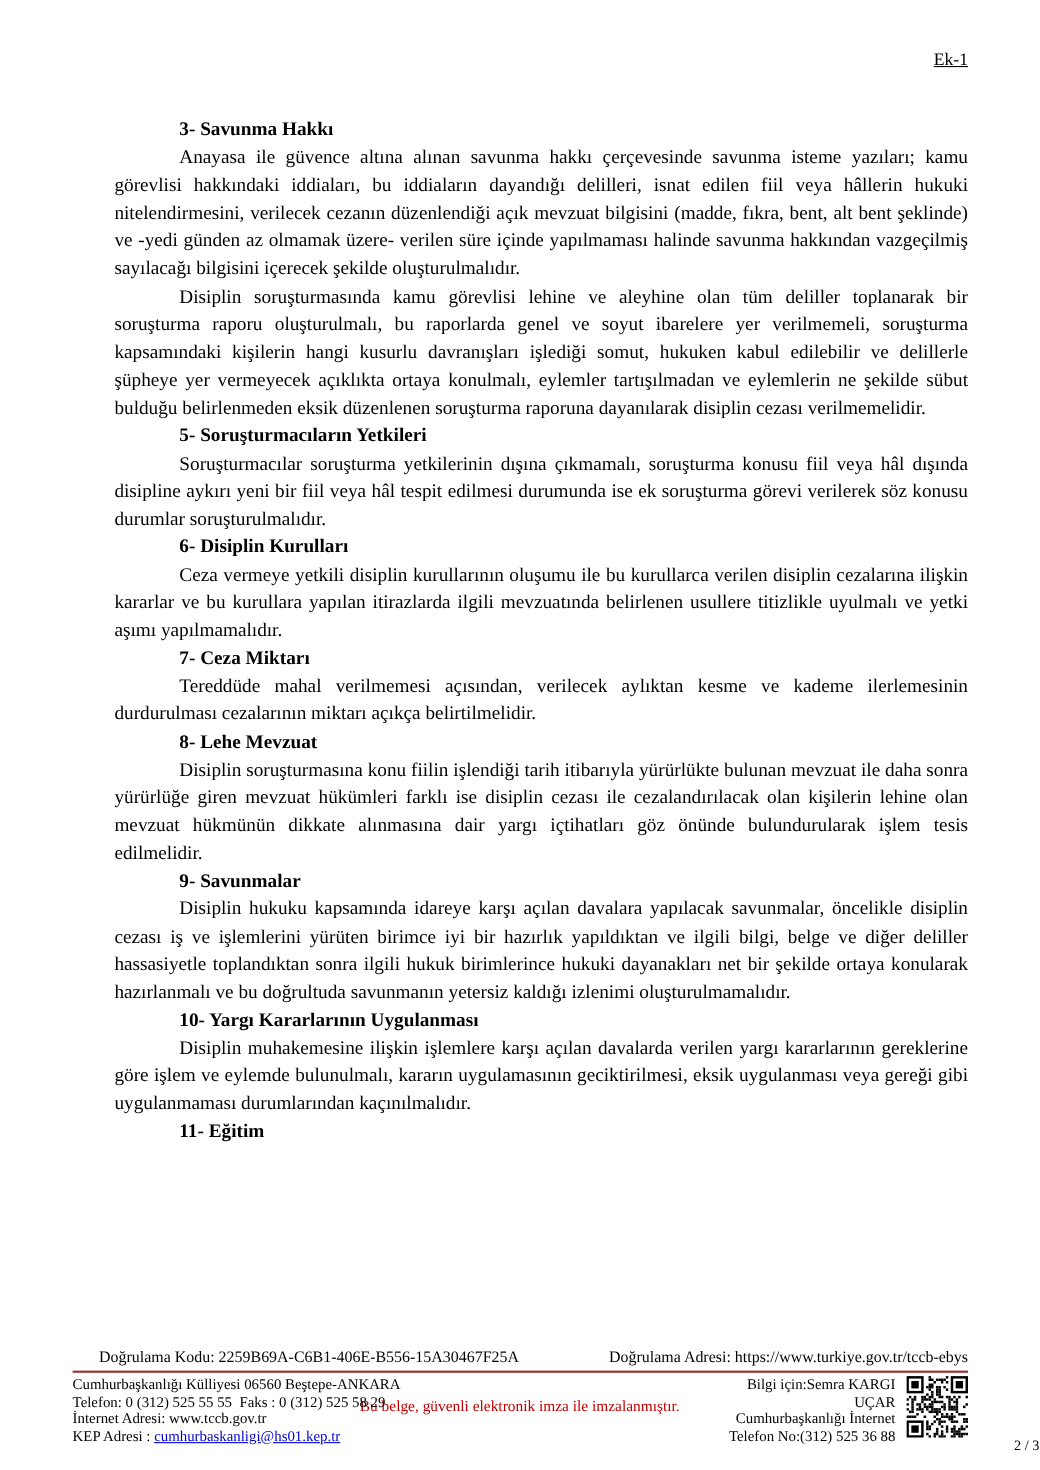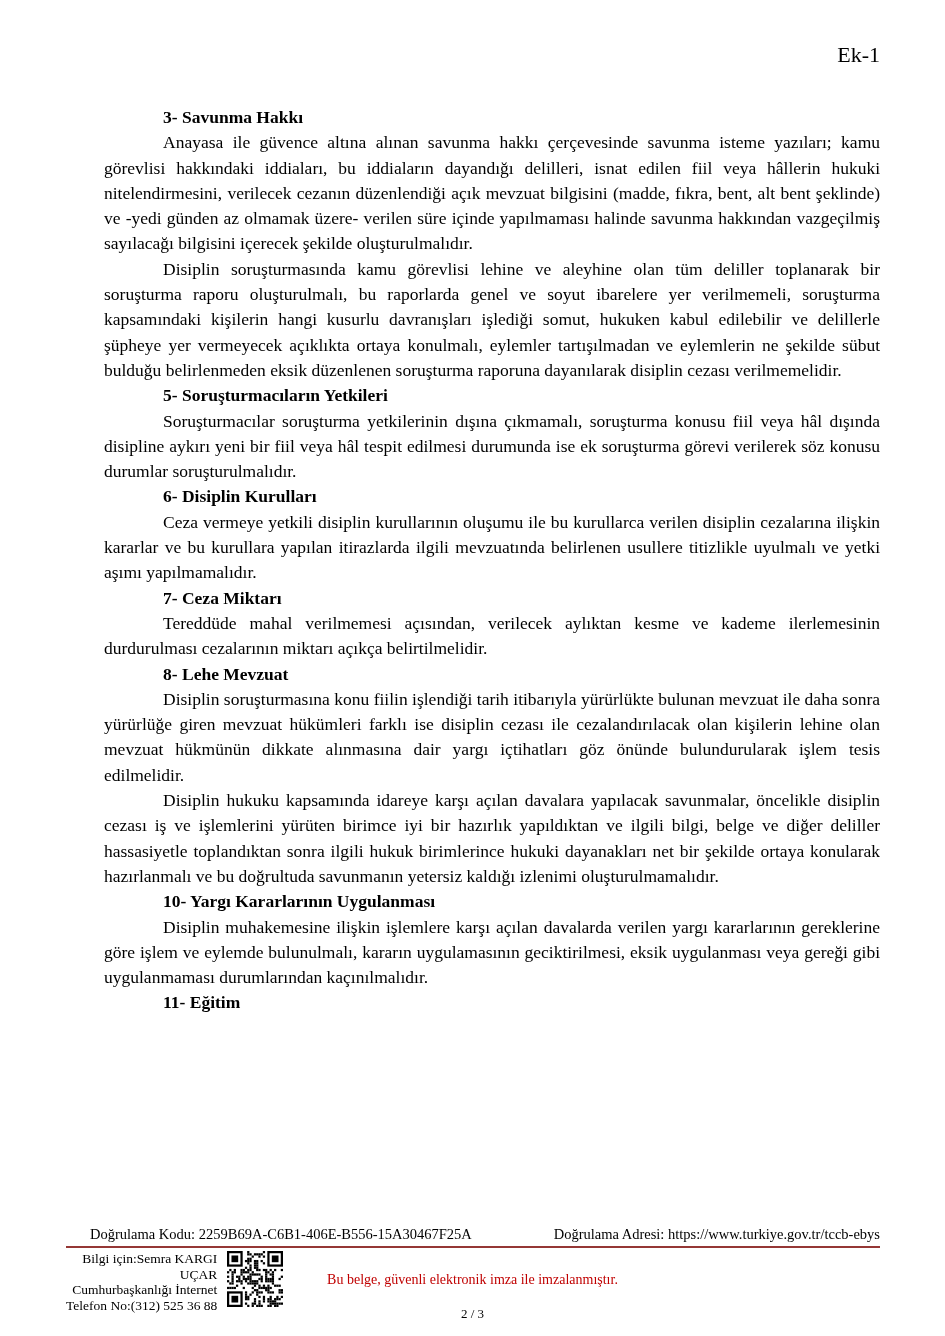--- a/index.html
+++ b/index.html
@@ -6,21 +6,21 @@
   .page {
     position: relative;
     width: 945px;
     height: 1336px;
     background: #ffffff;
     font-family: "Liberation Serif", serif;
     color: #000000;
     overflow: hidden;
   }
   .content { position: absolute; left: 66px; right: 65px; top: 44px; }
-  .annex { text-align: right; font-size: 22px; line-height: 22px; }
+  .annex { text-align: right; font-size: 16px; line-height: 22px; text-decoration: underline; }
   .sections { margin-top: 39px; margin-left: 38px; }
   .sec-h {
     font-size: 17.5px;
     line-height: 25.3px;
     font-weight: 700;
     margin: 0 0 0 59px;
   }
   .sec-p {
     font-size: 17.5px;
     line-height: 25.3px;
@@ -49,21 +49,21 @@
     display: flex; justify-content: space-between;
     font-size: 13.5px; line-height: 15.5px;
   }
   .footer-left div { white-space: pre; }
   .footer-right { display: flex; align-items: flex-start; gap: 10px; }
   .contact { text-align: right; }
   .kep-link { color: var(--link-blue, #0000cc); text-decoration: underline; cursor: pointer; }
   .qr { width: 56px; height: 56px; display: block; }
   .page-num {
     position: absolute; left: 0; right: 0; top: 1306px;
-    text-align: center; font-size: 13px;
+    text-align: right; font-size: 13px;
   }
 </style>
 </head>
 <body>
 
 <div class="page" style="--notice-red: #c00000; --link-blue: #0000cc; --rule-color: #953735;">
 
   <div class="content">
     <div class="annex">Ek-1</div>
 
@@ -85,20 +85,21 @@
       </section>
       <section>
         <h3 class="sec-h">7- Ceza Miktarı</h3>
         <p class="sec-p">Tereddüde mahal verilmemesi açısından, verilecek aylıktan kesme ve kademe ilerlemesinin durdurulması cezalarının miktarı açıkça belirtilmelidir.</p>
       </section>
       <section>
         <h3 class="sec-h">8- Lehe Mevzuat</h3>
         <p class="sec-p">Disiplin soruşturmasına konu fiilin işlendiği tarih itibarıyla yürürlükte bulunan mevzuat ile daha sonra yürürlüğe giren mevzuat hükümleri farklı ise disiplin cezası ile cezalandırılacak olan kişilerin lehine olan mevzuat hükmünün dikkate alınmasına dair yargı içtihatları göz önünde bulundurularak işlem tesis edilmelidir.</p>
       </section>
       <section>
+        <h3 class="sec-h">9- Savunmalar</h3>
         <p class="sec-p">Disiplin hukuku kapsamında idareye karşı açılan davalara yapılacak savunmalar, öncelikle disiplin cezası iş ve işlemlerini yürüten birimce iyi bir hazırlık yapıldıktan ve ilgili bilgi, belge ve diğer deliller hassasiyetle toplandıktan sonra ilgili hukuk birimlerince hukuki dayanakları net bir şekilde ortaya konularak hazırlanmalı ve bu doğrultuda savunmanın yetersiz kaldığı izlenimi oluşturulmamalıdır.</p>
       </section>
       <section>
         <h3 class="sec-h">10- Yargı Kararlarının Uygulanması</h3>
         <p class="sec-p">Disiplin muhakemesine ilişkin işlemlere karşı açılan davalarda verilen yargı kararlarının gereklerine göre işlem ve eylemde bulunulmalı, kararın uygulamasının geciktirilmesi, eksik uygulanması veya gereği gibi uygulanmaması durumlarından kaçınılmalıdır.</p>
       </section>
       <section>
         <h3 class="sec-h">11- Eğitim</h3>
       </section>
     </div>
@@ -111,20 +112,26 @@
       <span>Doğrulama Kodu: </span><span>2259B69A-C6B1-406E-B556-15A30467F25A</span>
     </div>
     <div class="verify-item">
       <span>Doğrulama Adresi: </span><span>https://www.turkiye.gov.tr/tccb-ebys</span>
     </div>
   </div>
 
   <div class="rule"></div>
 
   <div class="footer-cols">
+    <div class="footer-left">
+      <div>Cumhurbaşkanlığı Külliyesi 06560 Beştepe-ANKARA</div>
+      <div>Telefon: 0 (312) 525 55 55  Faks : 0 (312) 525 58 29</div>
+      <div>İnternet Adresi: www.tccb.gov.tr</div>
+      <div><span>KEP Adresi : </span><a class="kep-link">cumhurbaskanligi@hs01.kep.tr</a></div>
+    </div>
     <div class="footer-right">
       <div class="contact">
         <div>Bilgi için:Semra KARGI</div>
         <div>UÇAR</div>
         <div>Cumhurbaşkanlığı İnternet</div>
         <div>Telefon No:(312) 525 36 88</div>
       </div>
       <div class="qr"><svg width="56" height="56" viewBox="0 0 56 56" fill="#000" xmlns="http://www.w3.org/2000/svg">
             <rect x="20.160000000000004" y="0" width="2.24" height="2.24"></rect>
             <rect x="35.84" y="0" width="2.24" height="2.24"></rect>

